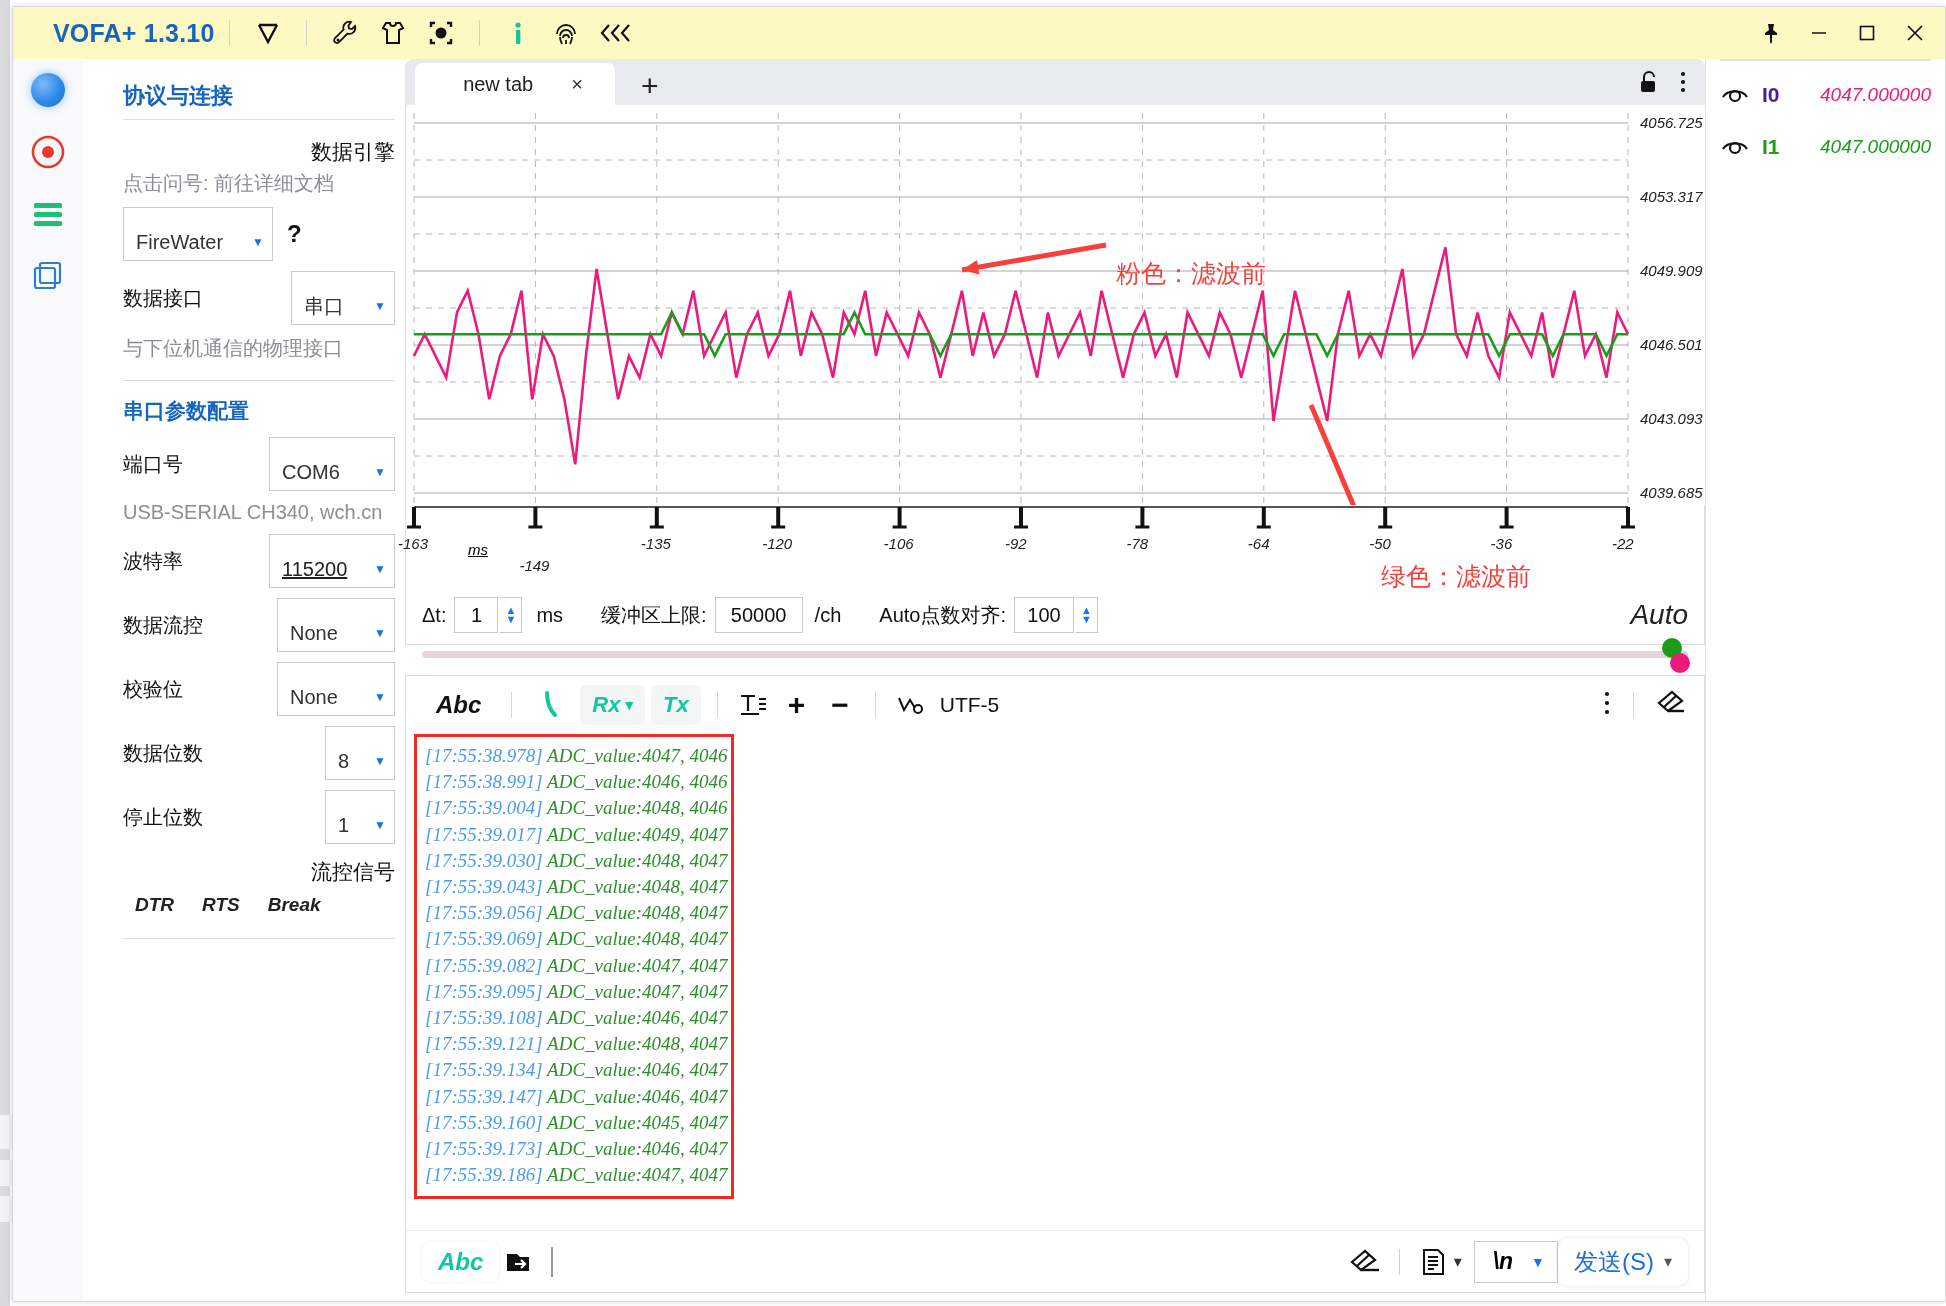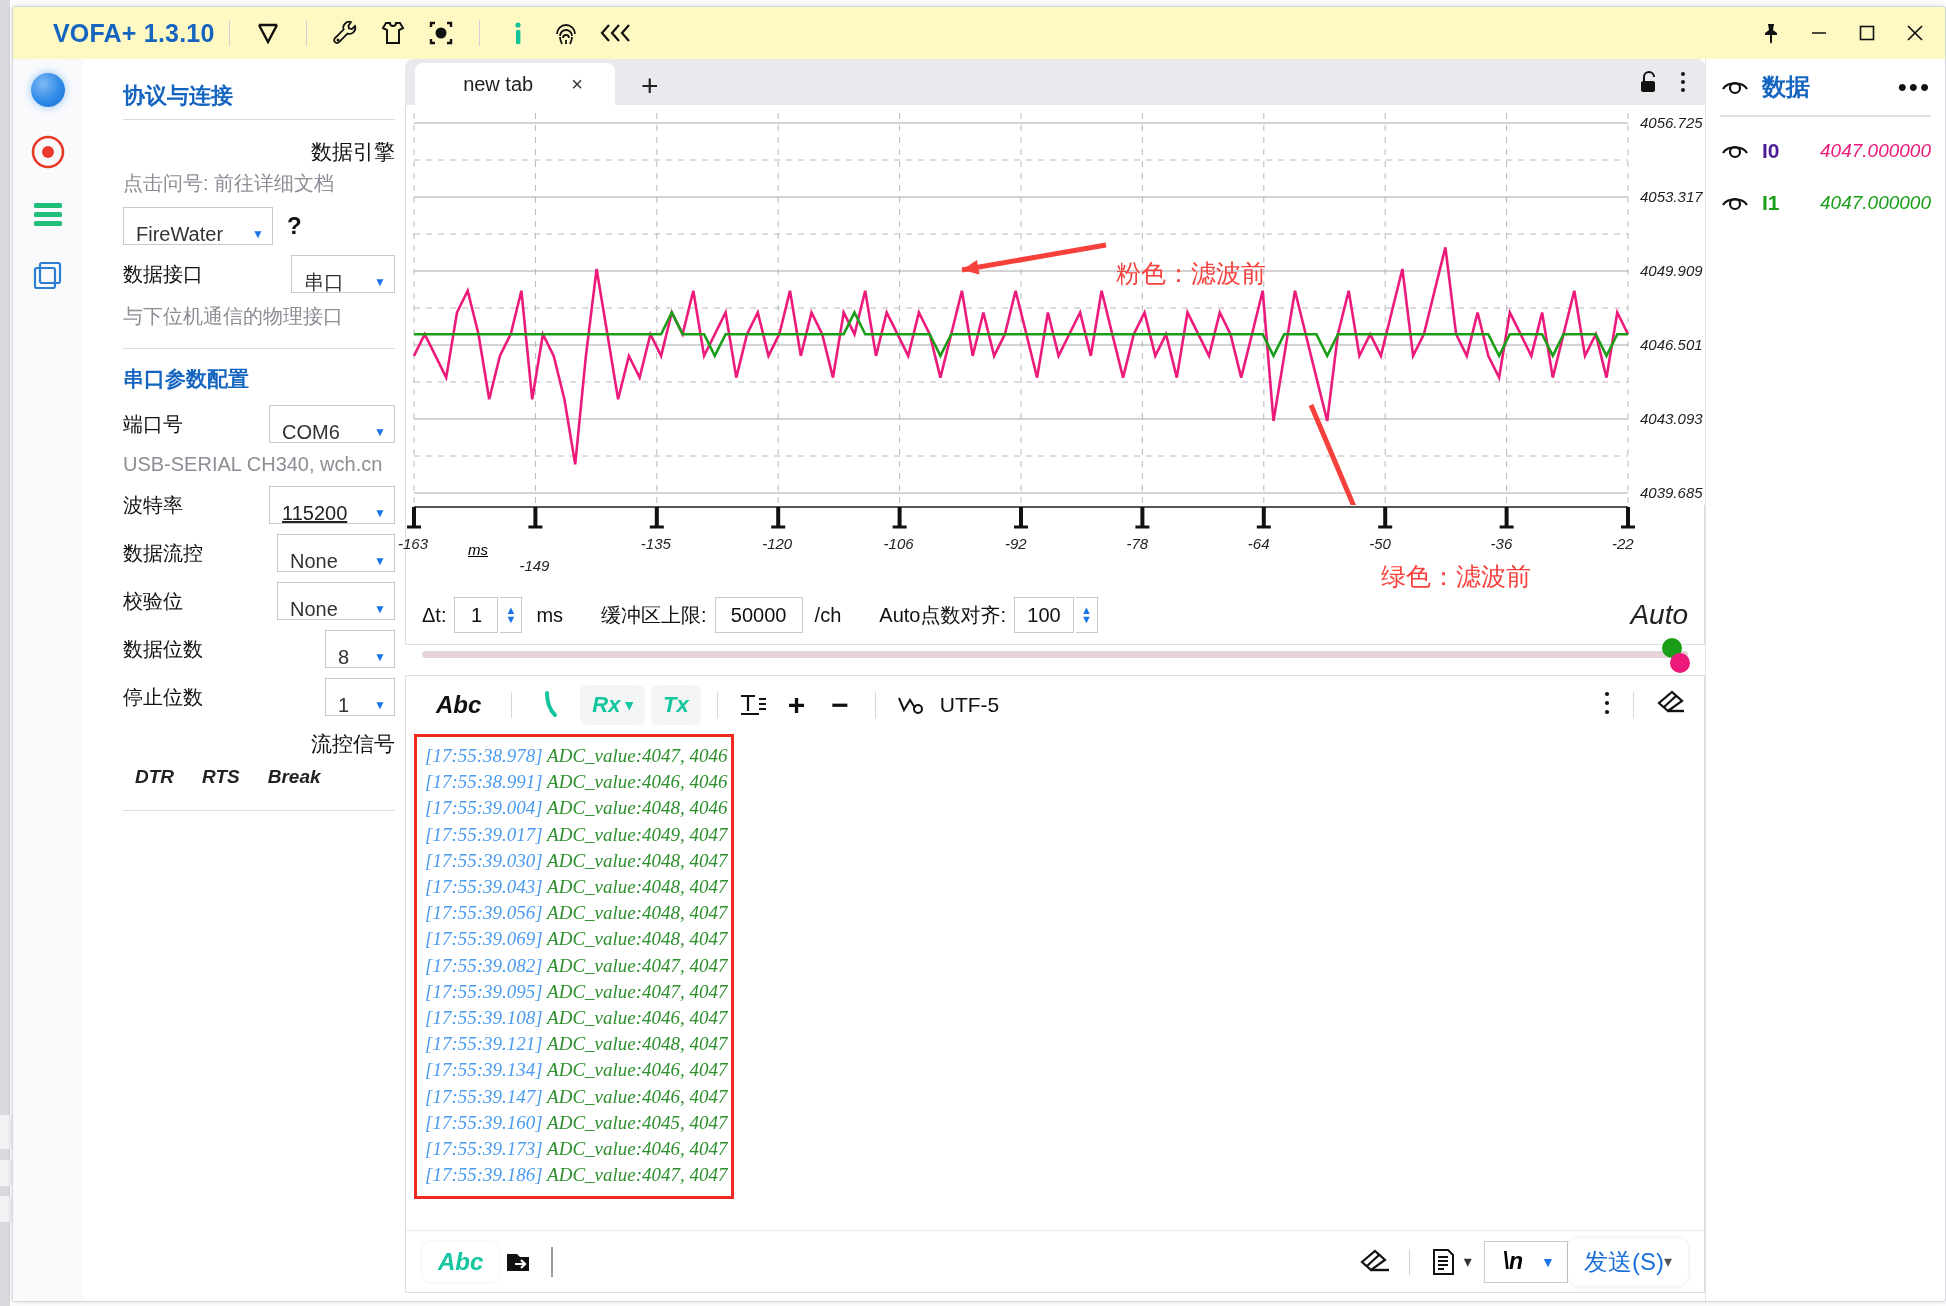--- a/index.html
+++ b/index.html
@@ -46,21 +46,21 @@
   
   #sidebar { position:absolute; left:70px; top:52px; width:330px; bottom:0;
              background:#ffffff; padding:12px 18px 0 18px; }
   .sb-title { font-size:22px; font-weight:bold; color:#1565c0; margin:10px 0 8px 22px; }
   .sb-rule { height:1px; background:#dcdce1; margin:6px 0 18px 22px; }
   .sb-h { font-size:21px; color:#111; margin:0 0 4px 22px;text-align:right; }
   .sb-sub { font-size:20px; color:#8d8d95; margin:0 0 10px 22px; }
   .sb-row { display:flex; align-items:center; margin:0 0 10px 22px; }
   .sb-label { font-size:20px; color:#111; }
   .sb-spacer { flex:1; }
-  .combo { border:1px solid #c8c8cf; background:#fff; height:38px; min-width:96px;
+  .combo { border:1px solid #c8c8cf; background:#fff; height:54px; min-width:96px;
            display:flex; align-items:center; justify-content:space-between;
            padding:16px 8px 0 12px; font-size:20px; color:#333; cursor:pointer; }
   .combo .caret { color:#1a73e8; font-size:12px; margin-left:10px; }
   .combo.narrow { min-width:70px; }
   .combo.mid { min-width:104px; }
   .qmark { font-size:24px; font-weight:bold; margin-left:14px; cursor:pointer; color:#111; }
   .baud { text-decoration:underline; color:#222; }
   .sb-rule2 { height:1px; background:#dcdce1; margin:18px 0 16px 22px; }
   .sb-h2 { font-size:21px; font-weight:bold; color:#1565c0; margin:0 0 12px 22px; }
   .flow-row { display:flex; gap:28px; margin:8px 0 0 34px; }
@@ -133,21 +133,21 @@
   .logline { font-family:"Liberation Serif", serif; font-style:italic; font-size:19px;
              white-space:nowrap; line-height:26.2px; }
   .ts { color:#4a9bf0; }
   .msg { color:#2c8f2c; }
 
   #sendbar { position:absolute; left:0; right:0; bottom:0; height:62px;
              display:flex; align-items:center; padding:0 16px; border-top:1px solid #ececed; }
   .snd-abc { background:#fff; border-radius:8px; font-size:24px; font-style:italic;
              font-weight:bold; color:#14c6a0; padding:6px 16px; cursor:pointer; box-shadow:0 0 3px rgba(0,0,0,.10); }
   .snd-sep { width:2px; height:30px; background:#9a9aa0; margin:0 14px; }
-  .send-btn { background:#fff; border-radius:10px; display:flex; align-items:center; gap:0;
+  .send-btn { background:#fff; border-radius:10px; display:flex; align-items:center; gap:10px;
               padding:8px 16px; font-size:24px; color:#1a6fd8; cursor:pointer;
               box-shadow:0 0 4px rgba(0,0,0,.12); }
   .nbox { border:1px solid #c8c8cf; height:42px; display:flex; align-items:center;
           gap:18px; padding:0 12px 0 18px; font-size:23px; cursor:pointer; }
 
   
   #rightpanel { position:absolute; right:0; top:52px; width:240px; bottom:0;
                 background:#fff; border-left:1px solid #e2e2e6; padding:0 14px; }
   .rp-head { display:flex; align-items:center; height:56px; gap:12px; }
   .rp-title { font-size:24px; font-weight:bold; color:#1565c0; }
@@ -628,30 +628,20 @@
         </div>
         <div class="send-btn">
           <span>发送(S)</span>
           <span style="font-size:16px;color:#555;">▾</span>
         </div>
       </div>
     </div>
   </div>
 
   <div id="rightpanel">
-    <div class="rp-head">
-      <span>
-        <svg width="30" height="24" viewBox="0 0 30 24">
-            <path d="M3 16a13 9 0 0 1 24 0" fill="none" stroke="#111" stroke-width="2.2"></path>
-            <circle cx="15" cy="15" r="5" fill="none" stroke="#111" stroke-width="2.2"></circle>
-          </svg>
-      </span>
-      <span class="rp-title">数据</span>
-      <span class="rp-dots">•••</span>
-    </div>
     <div class="rp-rule"></div>
 
     <div class="rp-row">
       <span>
         <svg width="30" height="24" viewBox="0 0 30 24">
             <path d="M3 16a13 9 0 0 1 24 0" fill="none" stroke="#111" stroke-width="2.2"></path>
             <circle cx="15" cy="15" r="5" fill="none" stroke="#111" stroke-width="2.2"></circle>
           </svg>
       </span>
       <span class="rp-name" style="color:#4c1d95">I0</span>

